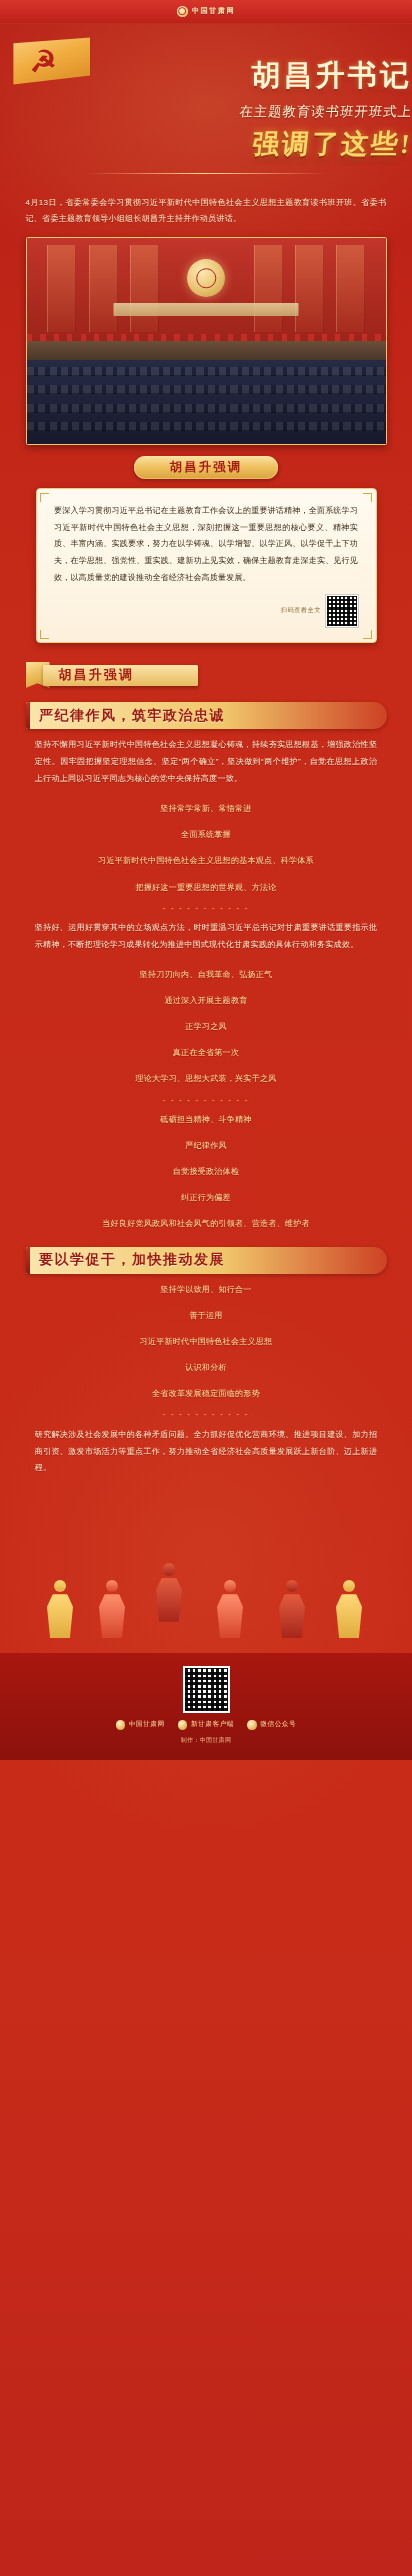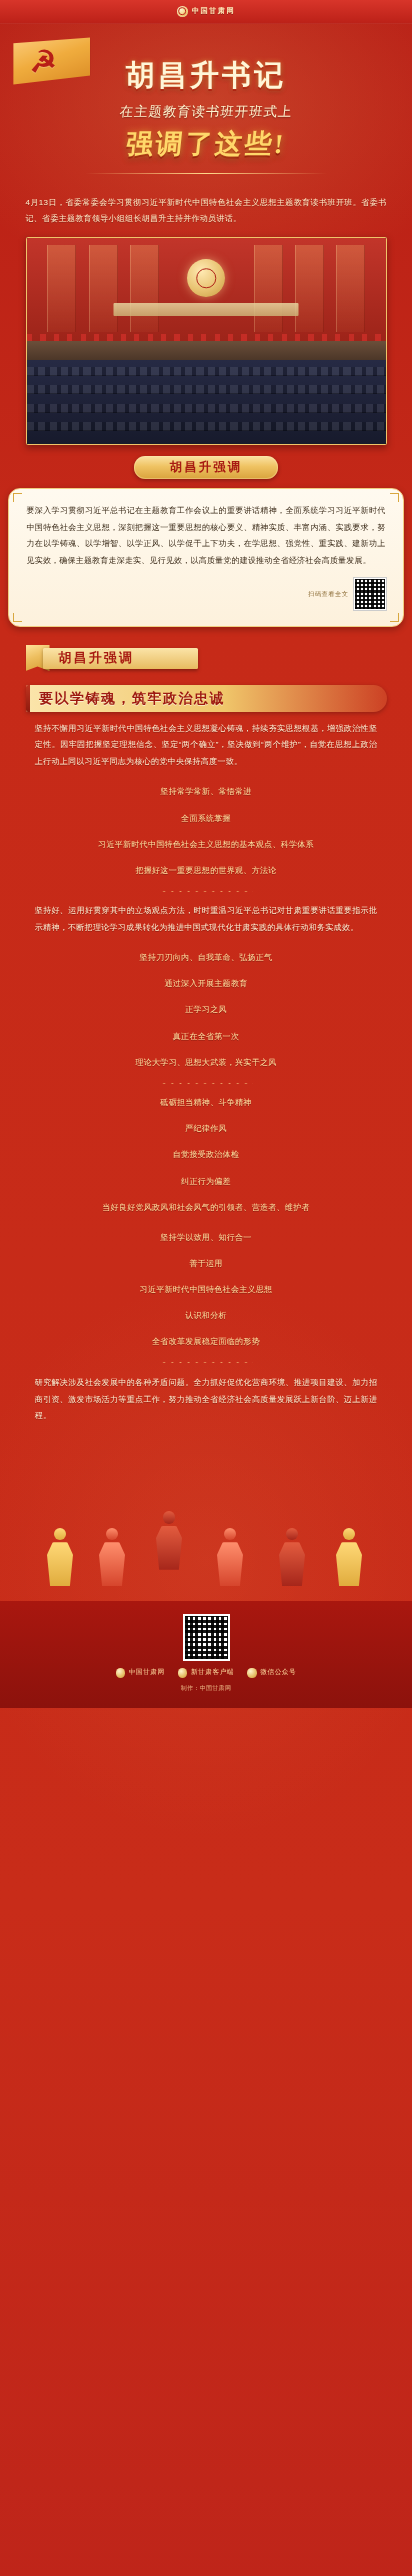--- a/index.html
+++ b/index.html
@@ -92,21 +92,21 @@
     color: #b81f16;
     font-size: 30px;
     line-height: 33px;
     text-align: center;
     font-weight: bold;
     text-shadow: 0 0.5px 0 rgba(255,255,255,0.2);
   }
   .hero-inner {
     position: relative;
     padding-top: 18.5px;
-    text-align: center;
+    text-align: right;
   }
   .hero-title {
     font-family: "Liberation Serif", serif;
     font-size: 29px;
     font-weight: bold;
     color: #fff6d8;
     letter-spacing: 3.1px;
     text-shadow:
       0 0 5.2px rgba(255,190,80,0.65),
       0 1.5px 0 #a8170f,
@@ -256,25 +256,25 @@
     font-family: "Liberation Serif", serif;
     font-size: 12.4px;
     font-weight: bold;
     letter-spacing: 2.1px;
     color: #a81b12;
   }
 
   
   .quote-card {
     position: relative;
-    width: 396px;
+    width: 341px;
     margin: 9.3px auto 0;
     background: linear-gradient(180deg, #fffaf0 0%, #fdf1dc 100%);
     border: 1px solid #f0cd80;
-    border-radius: 12px;
+    border-radius: 4px;
     padding: 13.4px 17.5px 15.5px;
     box-shadow: 0 2.1px 6.2px rgba(0,0,0,0.25);
   }
   .quote-card .corner {
     position: absolute;
     width: 9.3px; height: 9.3px;
     border-color: #d8a73f;
     border-style: solid;
   }
   .c-tl { left: 3.6px; top: 3.6px; border-width: 1px 0 0 1px; }
@@ -550,21 +550,21 @@
 
   <div class="ribbon">
     <div class="ribbon-flag"></div>
     <div class="ribbon-bar">
       <span class="ribbon-text">胡昌升强调</span>
     </div>
   </div>
 
   <div class="section">
     <div class="sec-head">
-      <span class="sec-head-text">要以学铸魂，筑牢政治忠诚</span>
+      <span class="sec-head-text">严纪律作风，筑牢政治忠诚</span>
     </div>
     <div class="sec-body">
       <div class="para">坚持不懈用习近平新时代中国特色社会主义思想凝心铸魂，持续夯实思想根基，增强政治性坚定性。因牢固把握坚定理想信念、坚定“两个确立”，坚决做到“两个维护”，自觉在思想上政治上行动上同以习近平同志为核心的党中央保持高度一致。</div>
     </div>
   </div>
 
   <div class="section">
     <div class="sec-body">
       <div class="para center gold">坚持常学常新、常悟常进</div>
       <div class="para center gold">全面系统掌握</div>
@@ -585,20 +585,23 @@
       <div class="divider-dots"></div>
       <div class="para center gold">砥砺担当精神、斗争精神</div>
       <div class="para center gold">严纪律作风</div>
       <div class="para center gold">自觉接受政治体检</div>
       <div class="para center gold">纠正行为偏差</div>
       <div class="para center gold">当好良好党风政风和社会风气的引领者、营造者、维护者</div>
     </div>
   </div>
 
   <div class="section">
+    <div class="sec-head">
+      <span class="sec-head-text">要以学促干，加快推动发展</span>
+    </div>
     <div class="sec-body">
       <div class="para center gold">坚持学以致用、知行合一</div>
       <div class="para center gold">善于运用</div>
       <div class="para center gold">习近平新时代中国特色社会主义思想</div>
       <div class="para center gold">认识和分析</div>
       <div class="para center gold">全省改革发展稳定面临的形势</div>
       <div class="divider-dots"></div>
       <div class="para">研究解决涉及社会发展中的各种矛盾问题。全力抓好促优化营商环境、推进项目建设、加力招商引资、激发市场活力等重点工作，努力推动全省经济社会高质量发展跃上新台阶、迈上新进程。</div>
     </div>
   </div>

